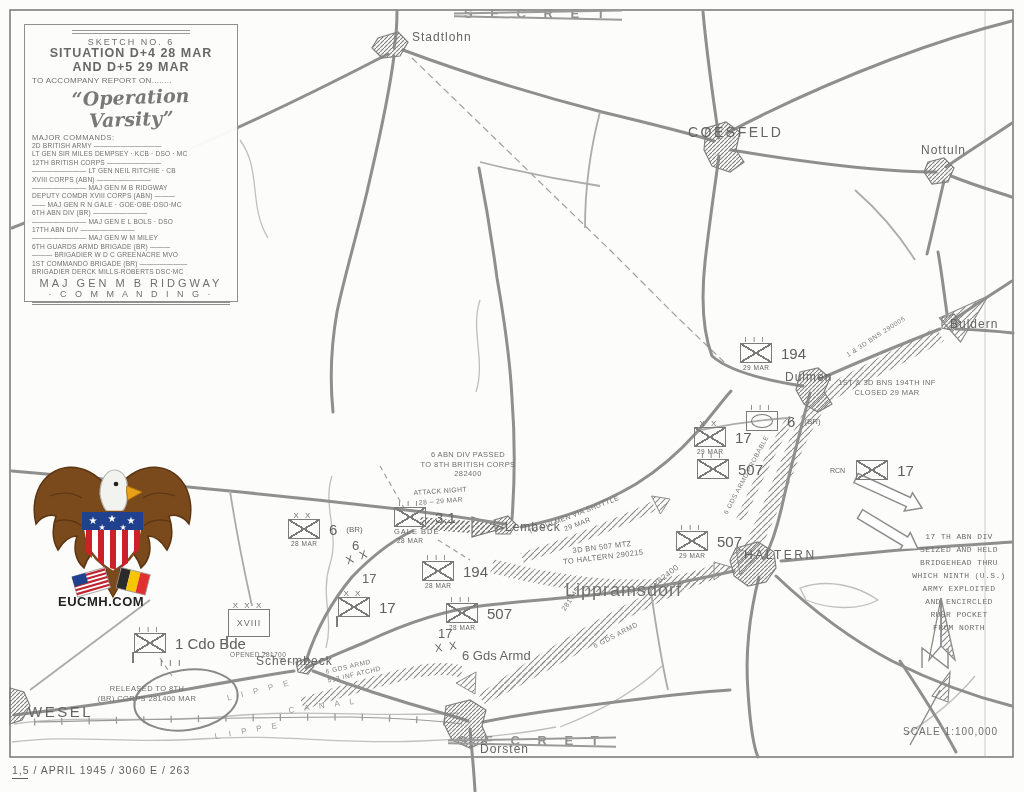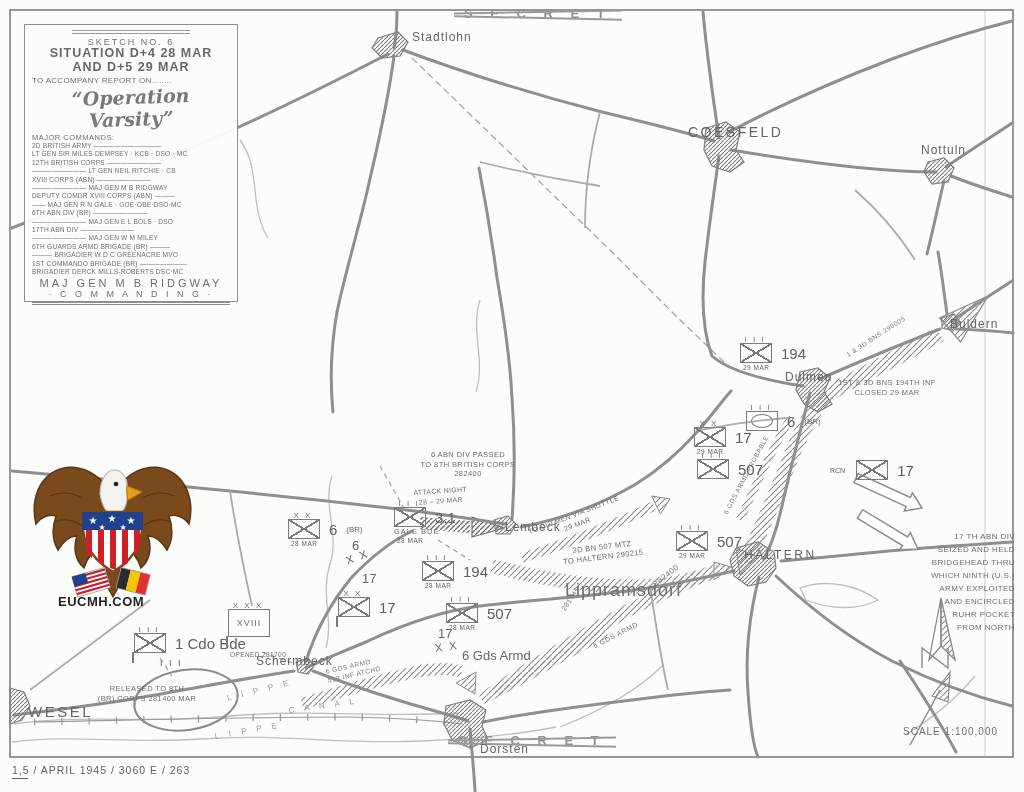--- a/index.html
+++ b/index.html
@@ -3,21 +3,21 @@
 <meta charset="utf-8">
 <style>
   html,body{margin:0;padding:0;background:#e8e8e6;}
   .page{position:relative;width:1024px;height:792px;background:#fcfcfa;overflow:hidden;
         font-family:"Liberation Sans",sans-serif;color:#6a6a6a;}
   svg.map{position:absolute;left:0;top:0;}
   .abs{position:absolute;transform-origin:left top;}
   .town{font-size:12px;color:#646464;letter-spacing:1px;white-space:nowrap;}
   .town.caps{font-size:14px;letter-spacing:2.5px;}
   .ann{font-size:7.5px;line-height:9.5px;color:#6e6e6e;white-space:pre-line;text-align:center;letter-spacing:.4px;}
-  .ann.left{text-align:right;}
+  .ann.left{text-align:center;font-family:Liberation Mono, monospace;}
   .bandlbl{font-size:7px;color:#7a7a7a;white-space:pre-line;letter-spacing:.6px;line-height:8.5px;}
   .water{font-size:8px;color:#9a9a9a;letter-spacing:4px;white-space:nowrap;}
   .stamp{font-size:13px;font-weight:bold;letter-spacing:7px;color:#8f8f8f;padding:2px 6px;}
   .stamp i{position:absolute;left:-4px;right:-4px;height:1.5px;background:#9a9a9a;font-size:0;}
   .stamp i.l1{top:7px;transform:rotate(-1deg);} .stamp i.l2{top:13px;transform:rotate(1.2deg);}
   
   .tb{position:absolute;left:24px;top:24px;width:214px;height:278px;border:1.3px solid #8f8f8f;
       background:rgba(252,252,250,.96);padding:5px 7px;box-sizing:border-box;color:#6f6f6f;}
   .tb-toprule{width:60%;margin:0 auto 3px auto;border-top:1px solid #9a9a9a;border-bottom:1px solid #9a9a9a;height:2px;}
   .tb-corps{font-size:12.5px;letter-spacing:2px;text-align:center;white-space:nowrap;border-bottom:3px double #8f8f8f;padding-bottom:2px;}

